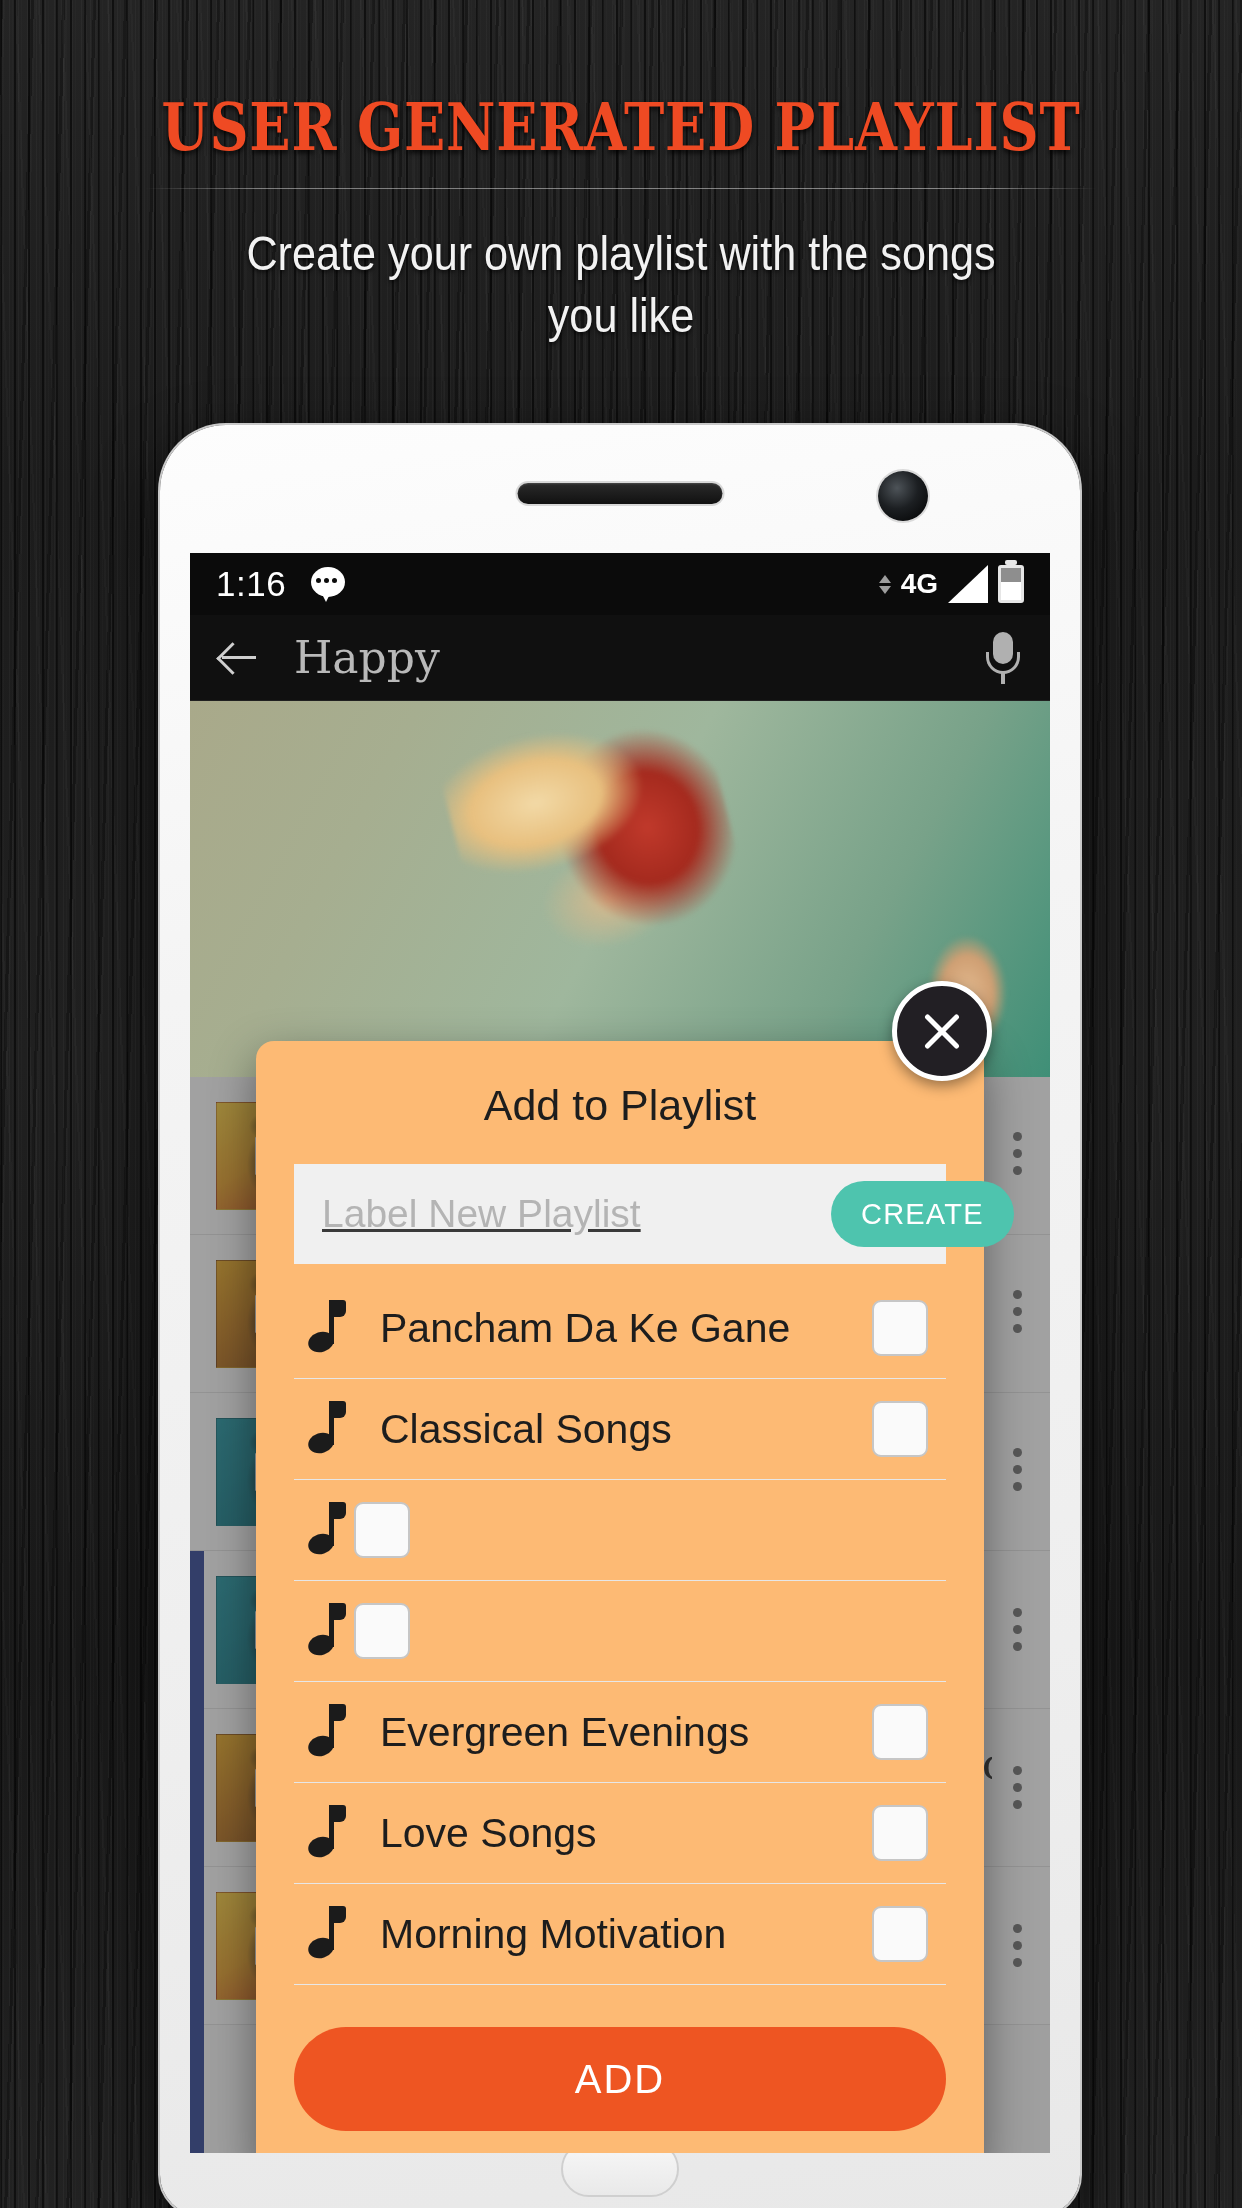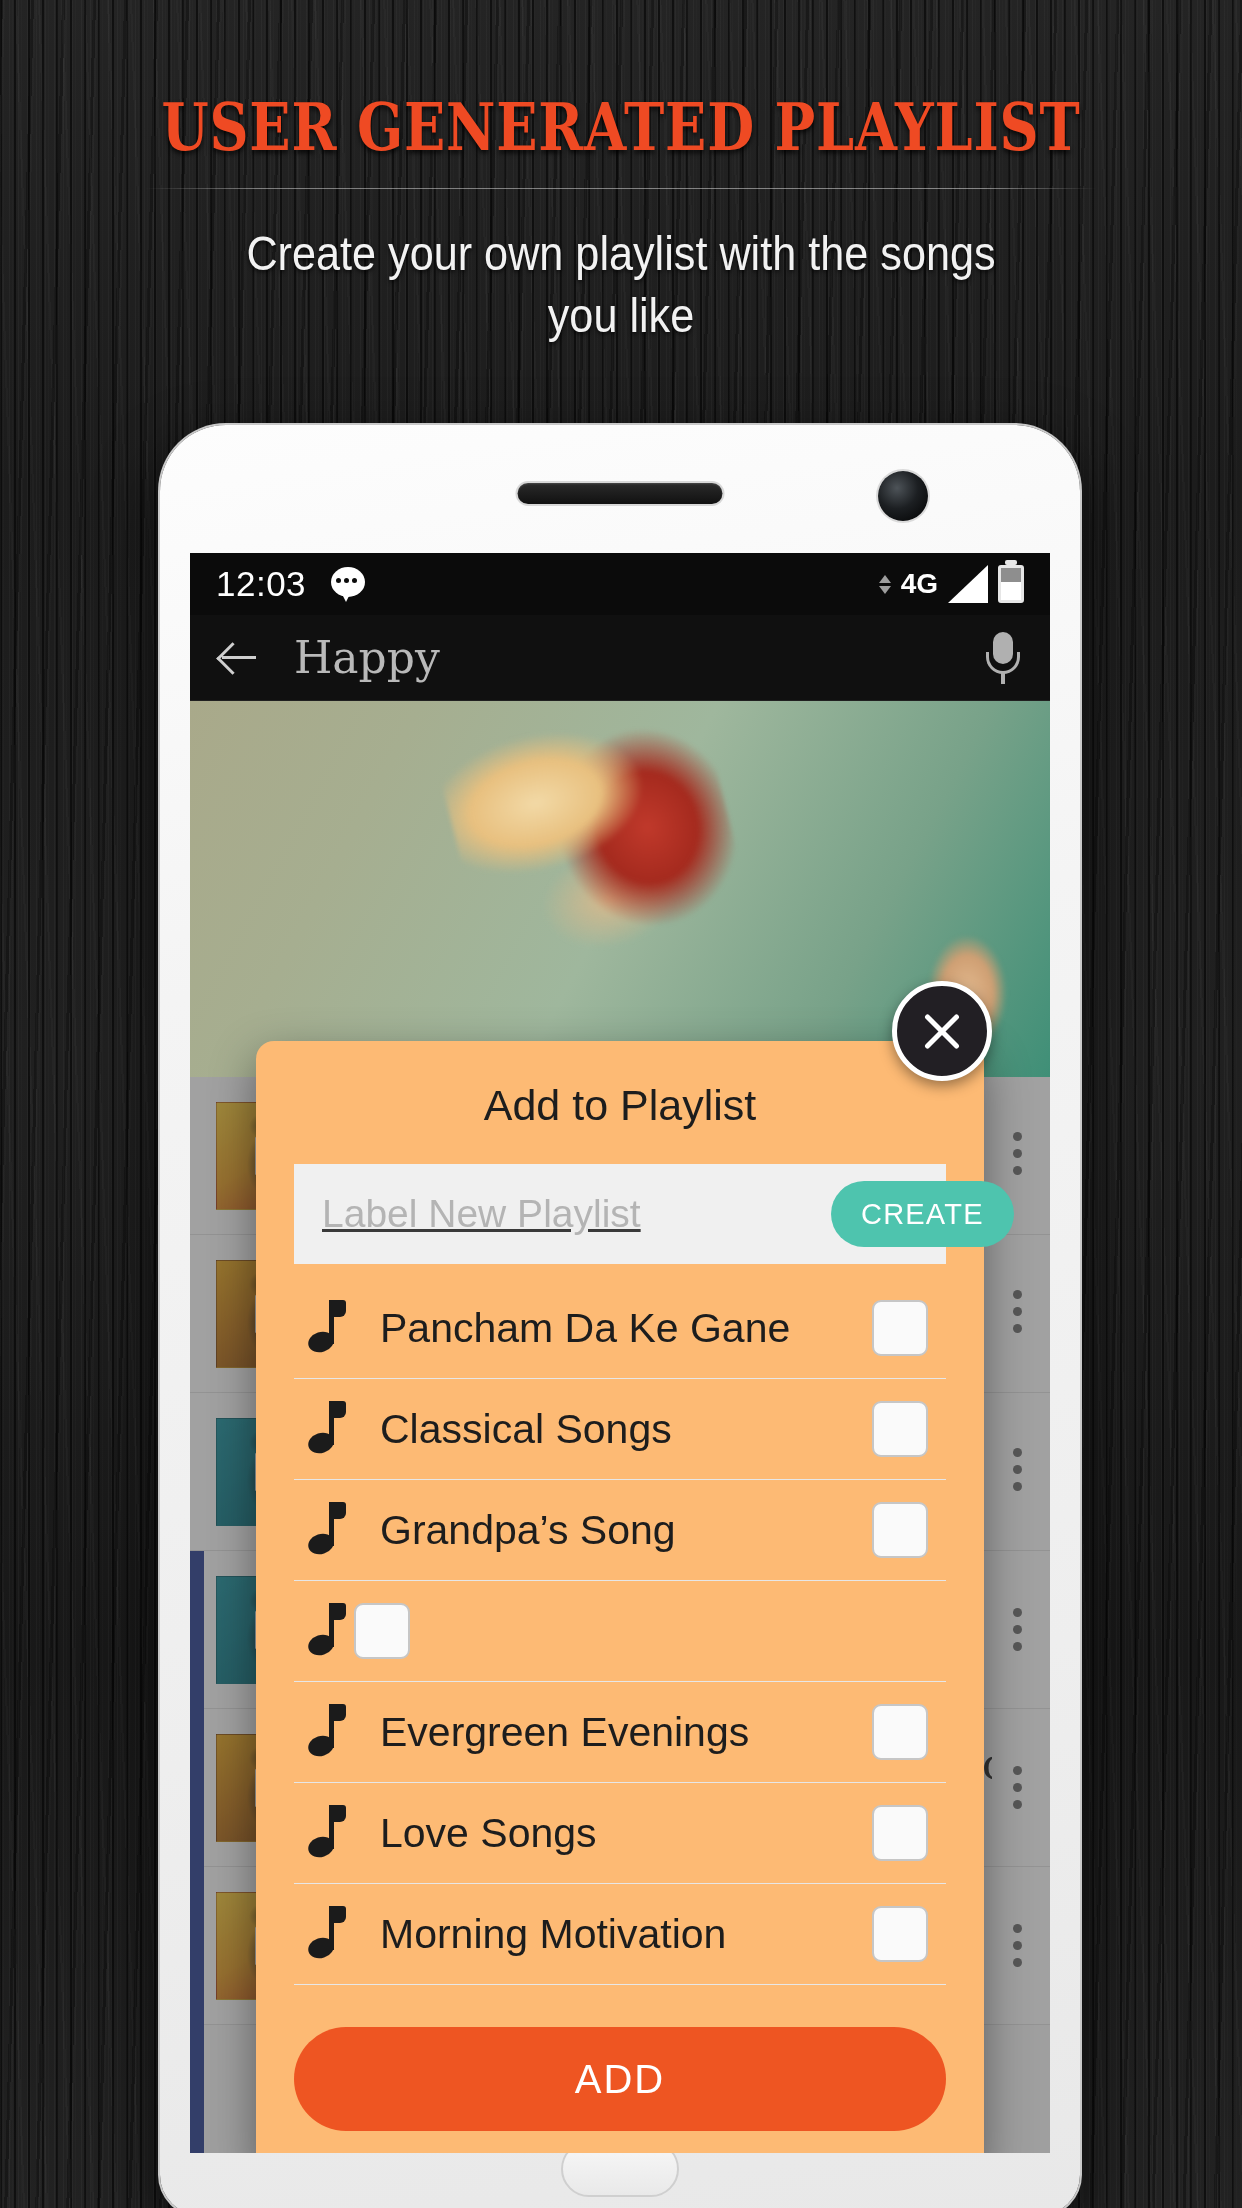--- a/index.html
+++ b/index.html
@@ -321,21 +321,21 @@
   <div id="promo-sub">Create your own playlist with the songs you like</div>
 </div>
 
 <div id="phone">
   <div id="earpiece"></div>
   <div id="front-camera"></div>
 
   <div id="screen">
 
     <div id="status-bar">
-      <div id="status-time">12:03</div>
+      <div id="status-time">1:16</div>
       <div id="chat-icon">
         <span class="bubble"></span>
           <span class="tail"></span>
         <span class="dots">
             <i></i>
             <i></i>
             <i></i>
           </span>
       </div>
       <div id="status-right">
@@ -479,21 +479,20 @@
             </span>
           <span class="playlist-name">Classical Songs</span>
           <span class="checkbox"></span>
         </div>
         <div class="playlist-item">
           <span class="note-icon">
               <i class="head"></i>
               <i class="stem"></i>
               <i class="flag"></i>
             </span>
-          <span class="playlist-name">Grandpa’s Song</span>
           <span class="checkbox"></span>
         </div>
         <div class="playlist-item">
           <span class="note-icon">
               <i class="head"></i>
               <i class="stem"></i>
               <i class="flag"></i>
             </span>
           <span class="checkbox"></span>
         </div>

